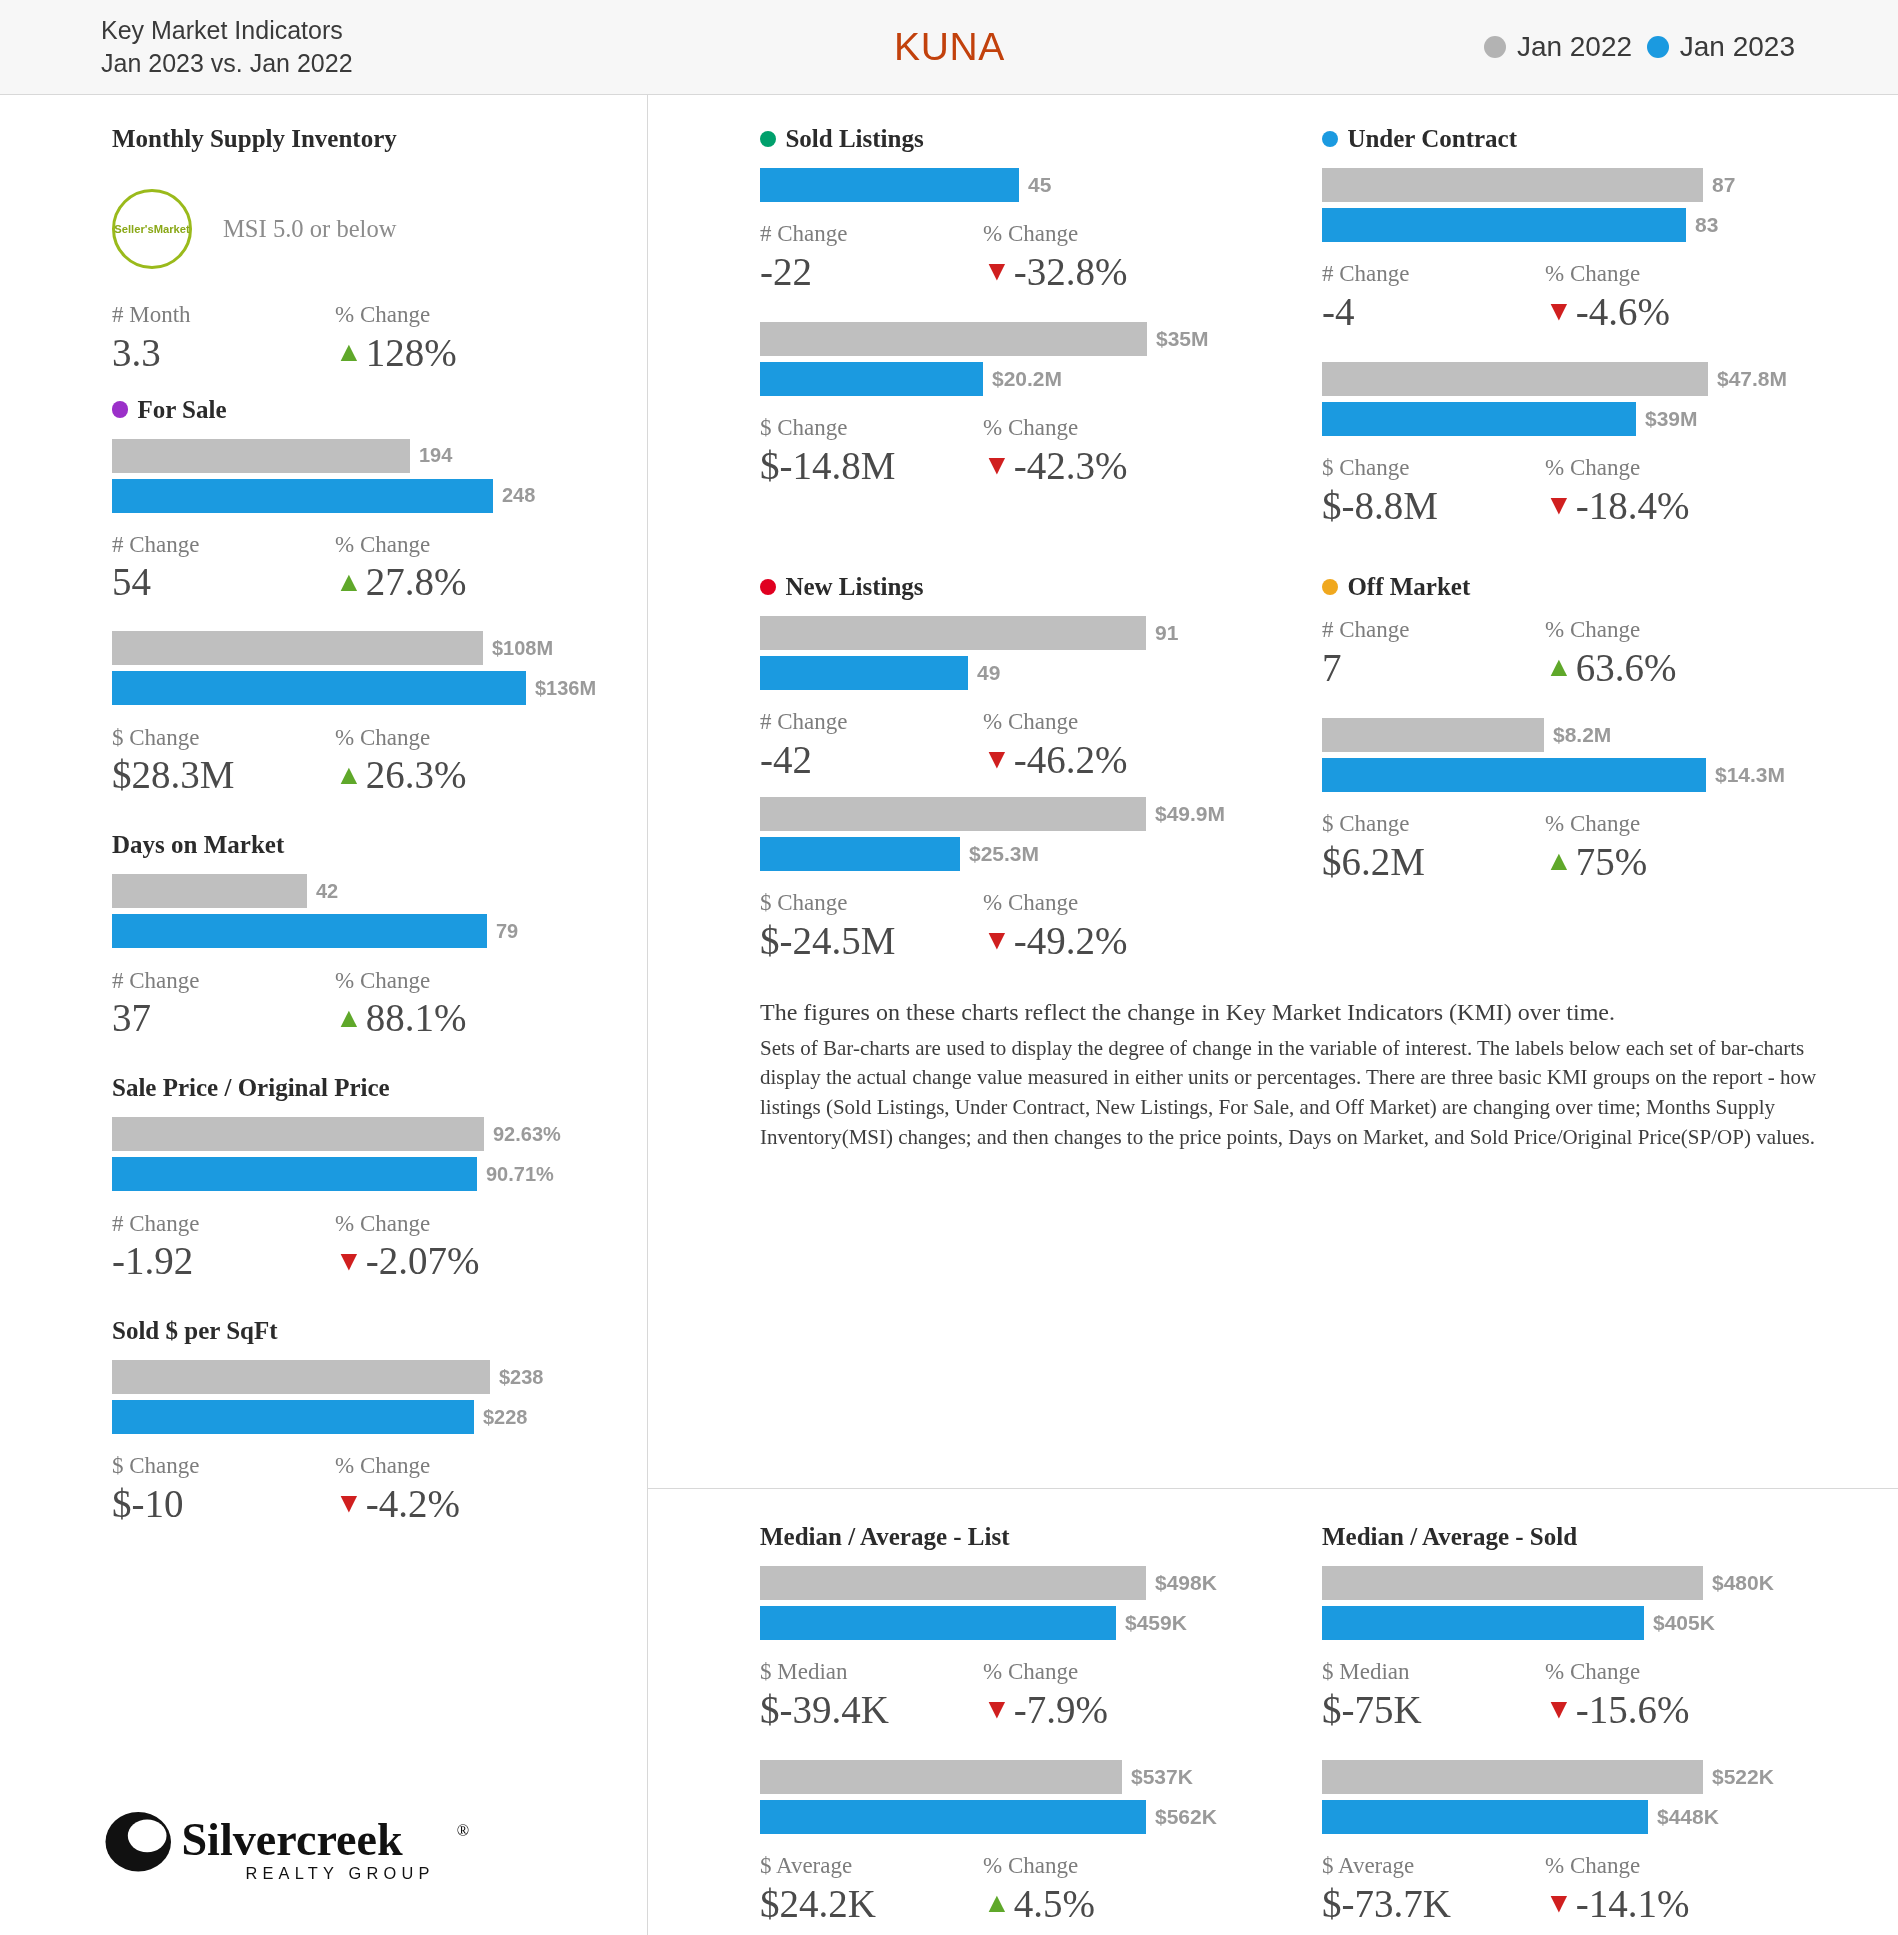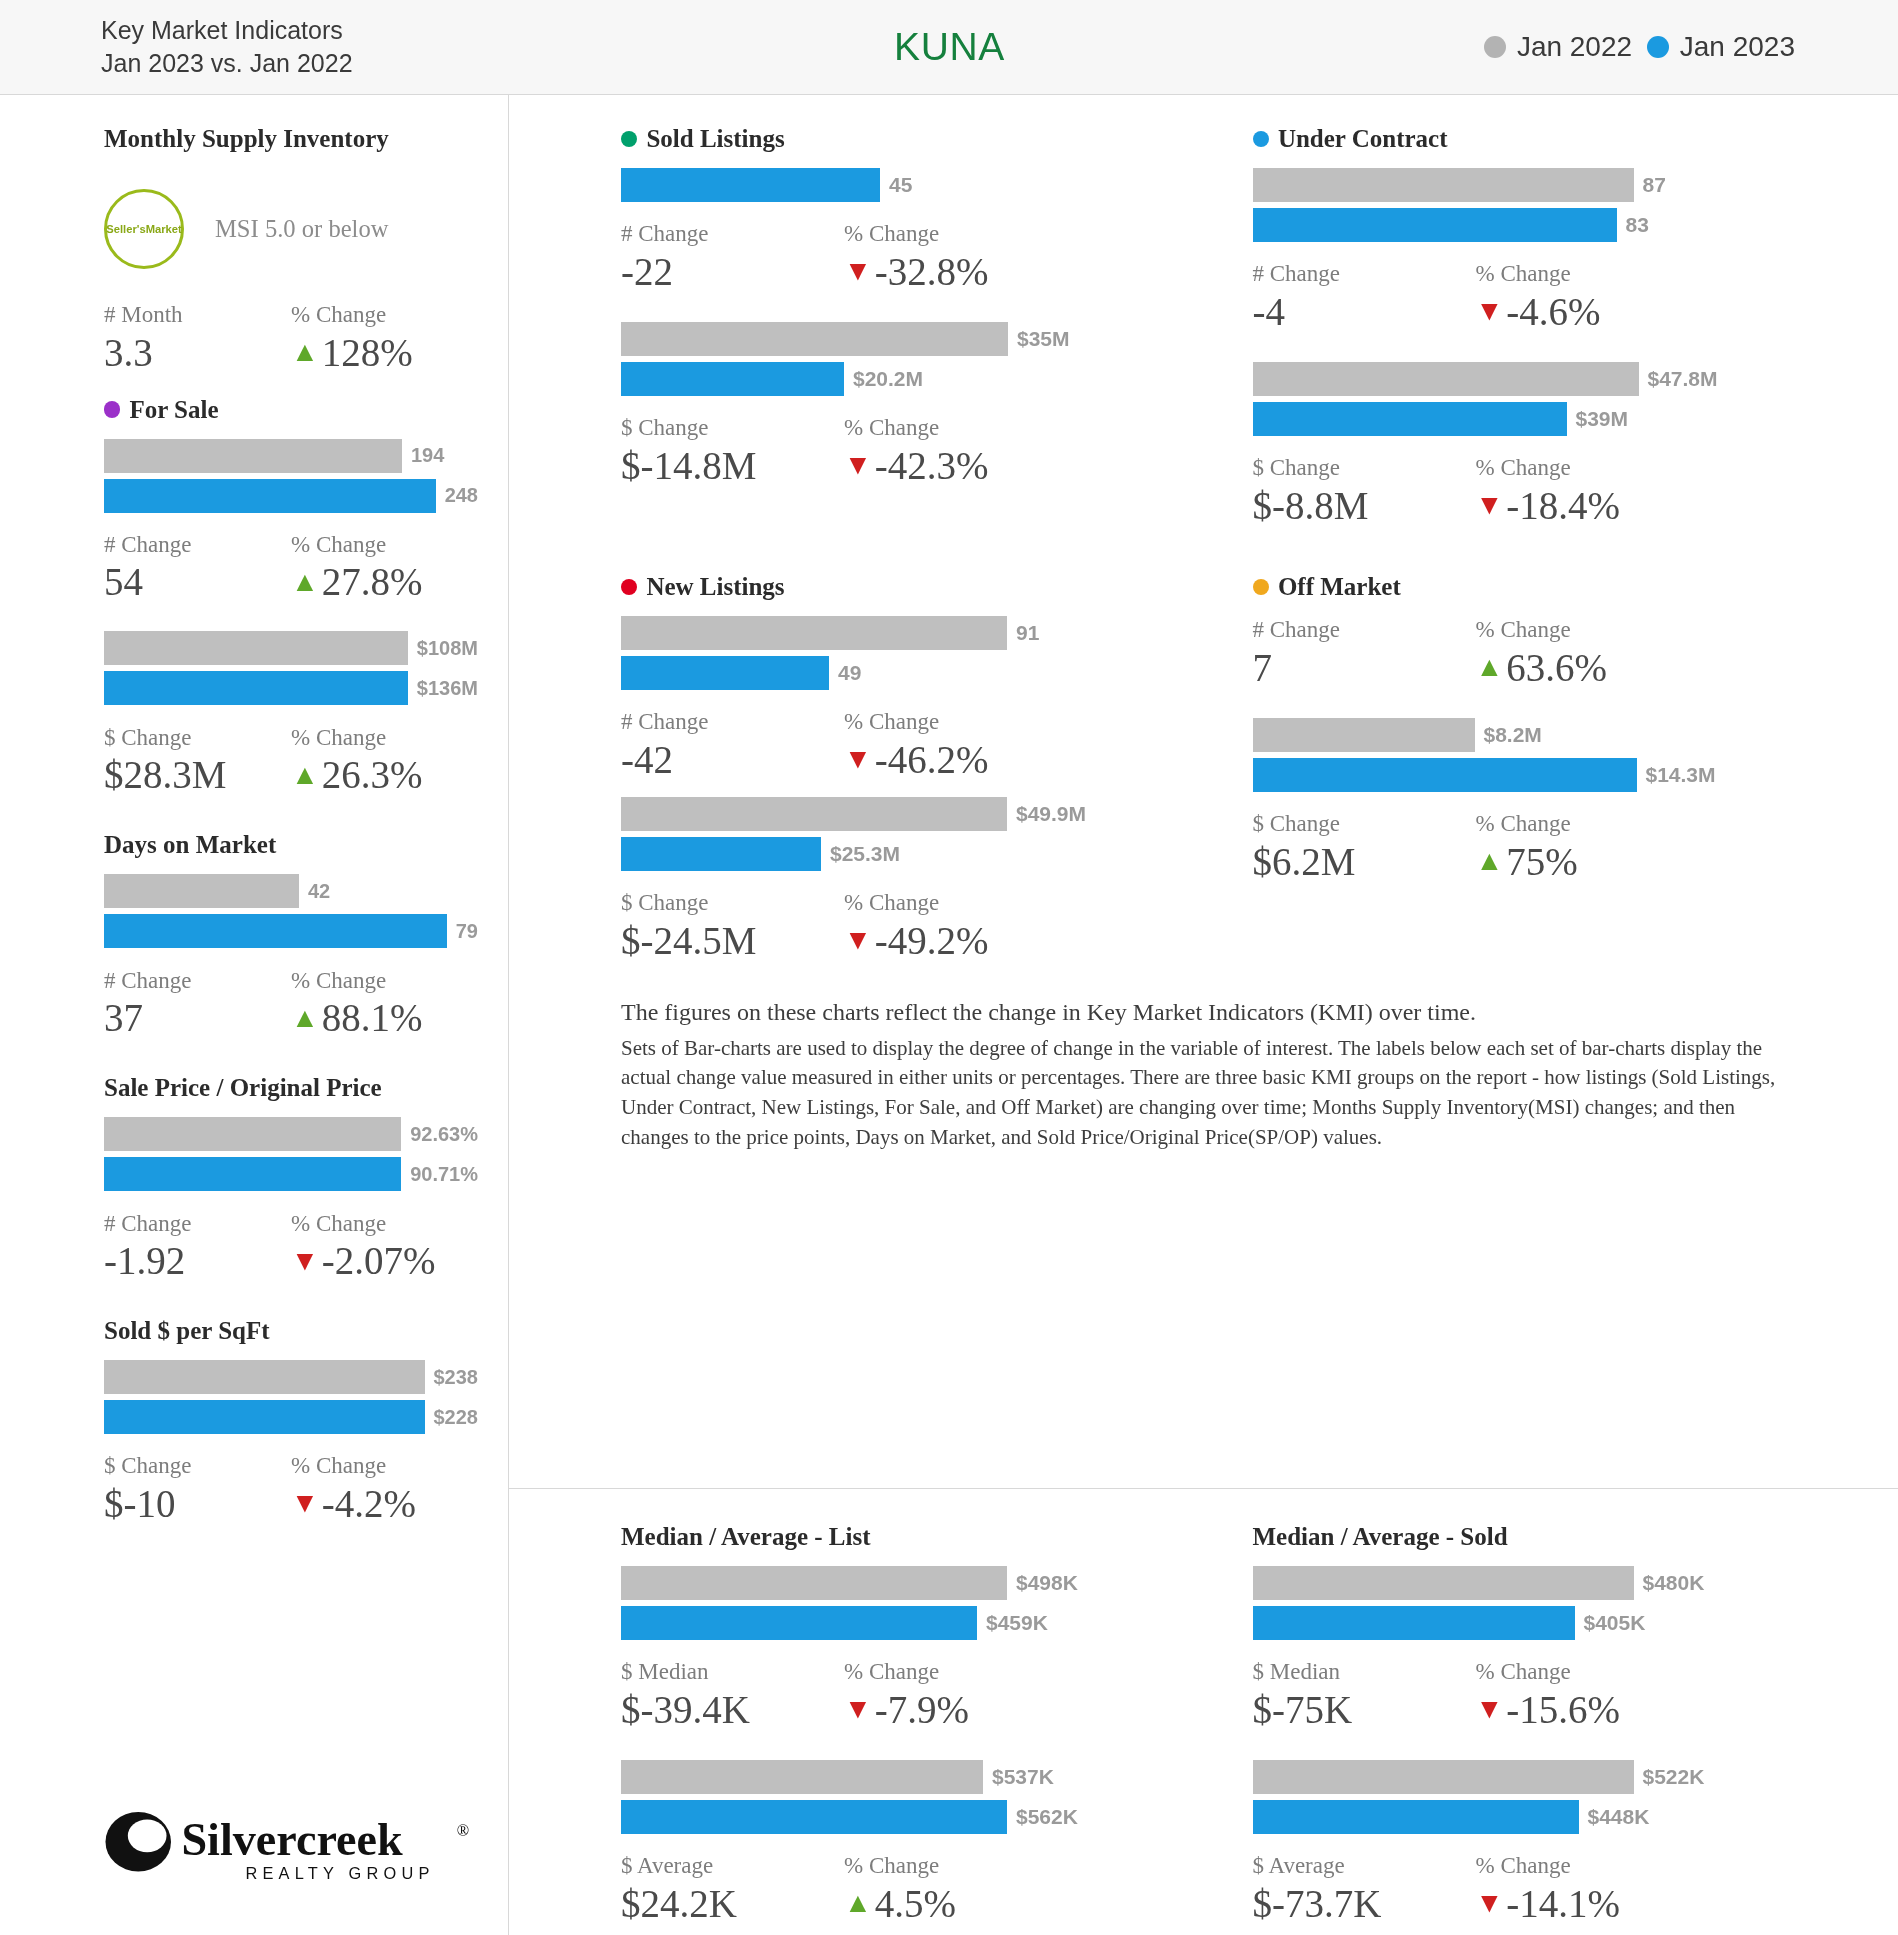--- a/index.html
+++ b/index.html
@@ -25,40 +25,40 @@
     color: #3a3a3a;
     line-height: 1.32;
     font-family: "Liberation Sans", sans-serif;
   }
   .header-title {
     position: absolute;
     left: 0; right: 0;
     text-align: center;
     font-size: 39px;
     letter-spacing: 0.7px;
-    color: #15803d;
+    color: #c2410c;
     font-family: "Liberation Sans", sans-serif;
   }
   .legend {
     position: absolute;
     right: 104px;
     display: flex;
     align-items: flex-end;
     gap: 15px;
     font-size: 28px;
     color: #3a3a3a;
   }
   .legend-item { display: flex; align-items: center; gap: 10.4px; }
   .legend-dot { width: 22.3px; height: 22.3px; border-radius: 50%; display: inline-block; }
 
   .body-wrap { display: flex; height: 1841px; }
   .left-col {
-    width: 509px;
+    width: 648px;
     border-right: 0.7px solid #d8d8d8;
-    padding: 30px 0 0 0;
+    padding: 30px 0 0 8px;
     position: relative;
   }
   .right-col { flex: 1; position: relative; }
 
   .sec-title {
     font-family: "Liberation Serif", serif;
     font-weight: bold;
     font-size: 25px;
     color: #2b2b2b;
     display: flex;

